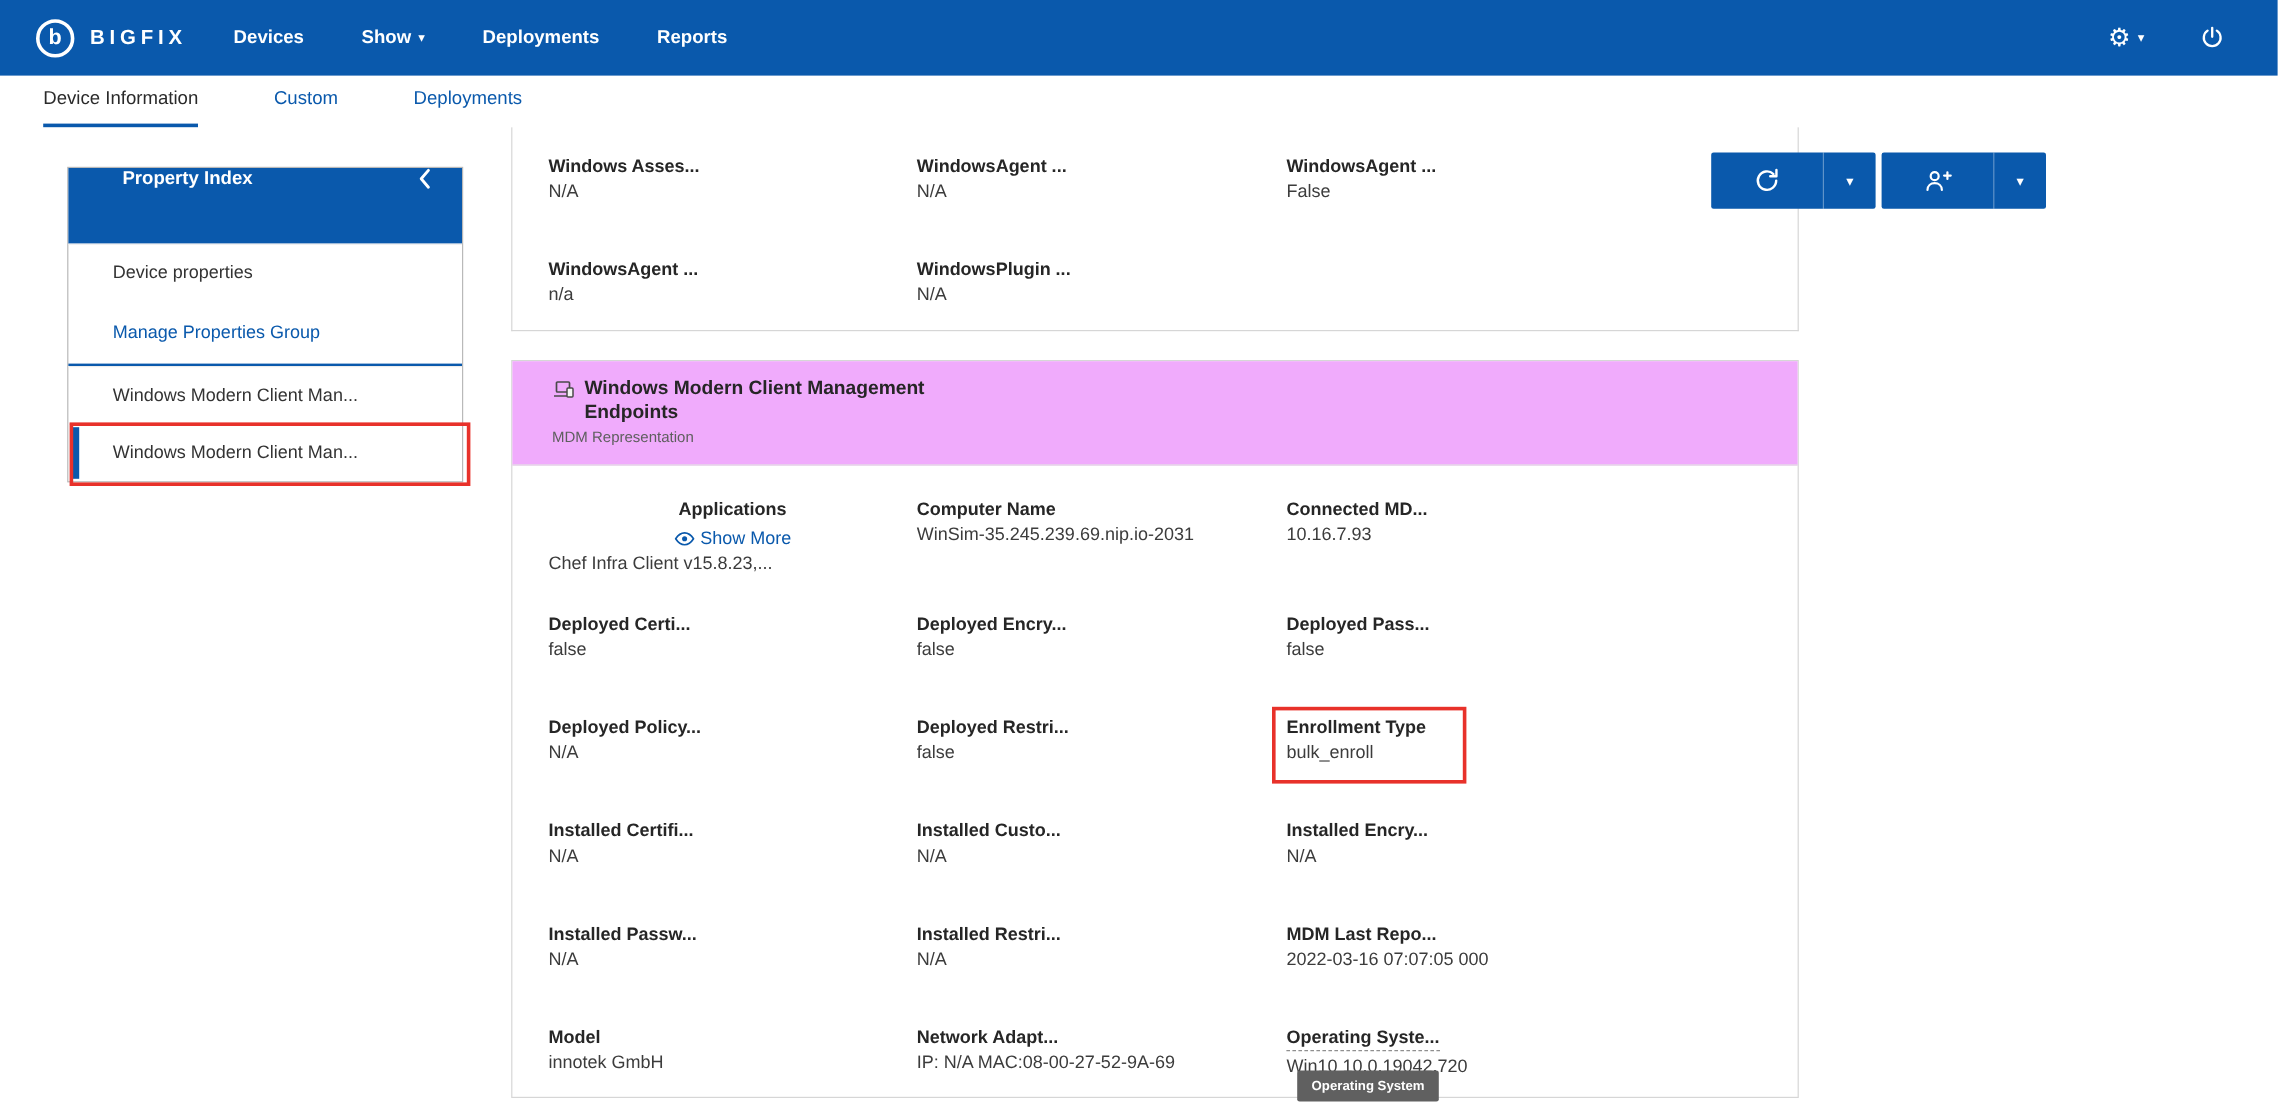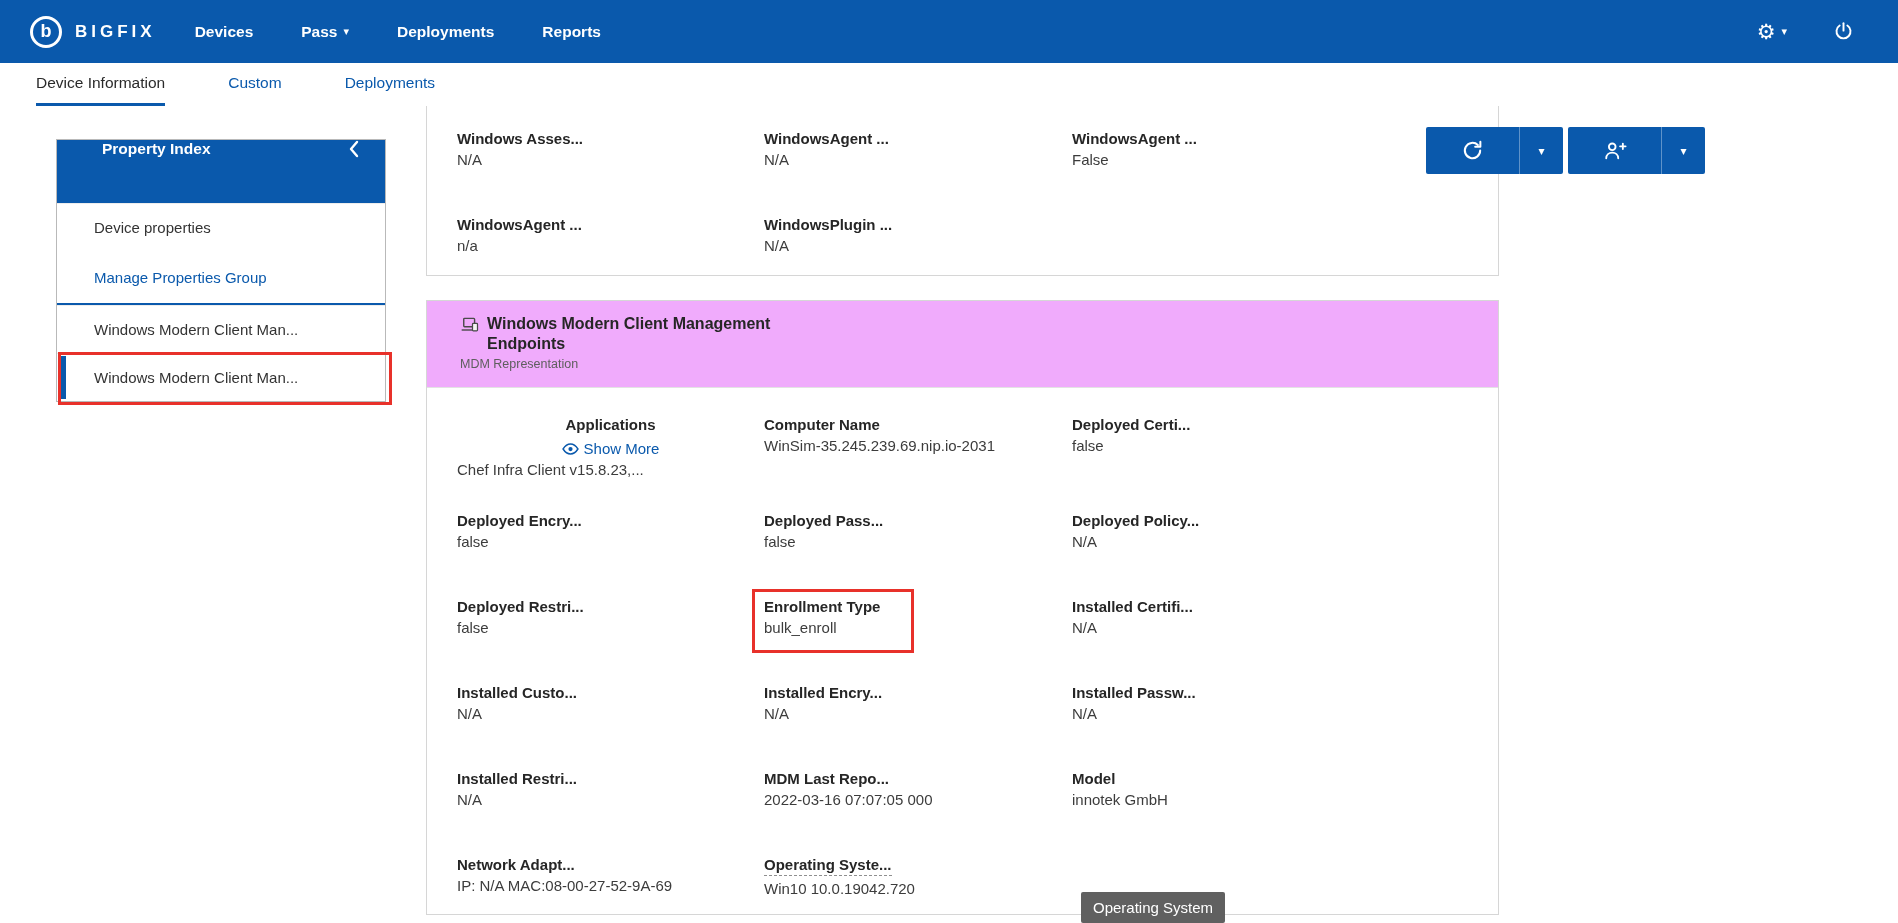--- a/index.html
+++ b/index.html
@@ -122,38 +122,38 @@
   .action-main{ flex:1; display:flex; align-items:center; justify-content:center; }
   .action-caret{
     width:44px; display:flex; align-items:center; justify-content:center;
     border-left:1px solid rgba(255,255,255,.35); cursor:pointer;
   }
   .action-caret .caret{ font-size:12px; }
 
   
   .tooltip{
     position:absolute; left:1081px; top:892px; z-index:60;
-    background:#606060; color:#fff; font-size:15px;
-    padding:7px 12px; border-radius:2px; white-space:nowrap;
+    background:#606060; color:#fff; font-size:11px;
+    padding:7px 12px; border-radius:2px; white-space:nowrap;font-weight:bold;
   }
 </style>
 </head>
 <body>
 
 <header class="navbar">
   <div class="brand">
     <span class="brand-mark">
       <span class="brand-b">b</span>
     </span>
     <span class="brand-text">BIGFIX</span>
   </div>
   <nav class="nav-items">
     <a class="nav-item">Devices</a>
     <a class="nav-item">
-      <span>Pass</span>
+      <span>Show</span>
       <span class="caret">▾</span>
     </a>
     <a class="nav-item">Deployments</a>
     <a class="nav-item">Reports</a>
   </nav>
   <div class="nav-right">
     <div class="nav-gear">
       <span class="gear">⚙</span>
       <span class="caret">▾</span>
     </div>
@@ -243,20 +243,24 @@
         </a>
       </div>
       <div class="prop-value">Chef Infra Client v15.8.23,...</div>
     </div>
 
     <div class="prop">
       <div class="prop-label">Computer Name</div>
       <div class="prop-value">WinSim-35.245.239.69.nip.io-2031</div>
     </div>
 
+    <div class="prop">
+      <div class="prop-label">Connected MD...</div>
+      <div class="prop-value">10.16.7.93</div>
+    </div>
 
     <div class="prop">
       <div class="prop-label">Deployed Certi...</div>
       <div class="prop-value">false</div>
     </div>
 
     <div class="prop">
       <div class="prop-label">Deployed Encry...</div>
       <div class="prop-value">false</div>
     </div>

